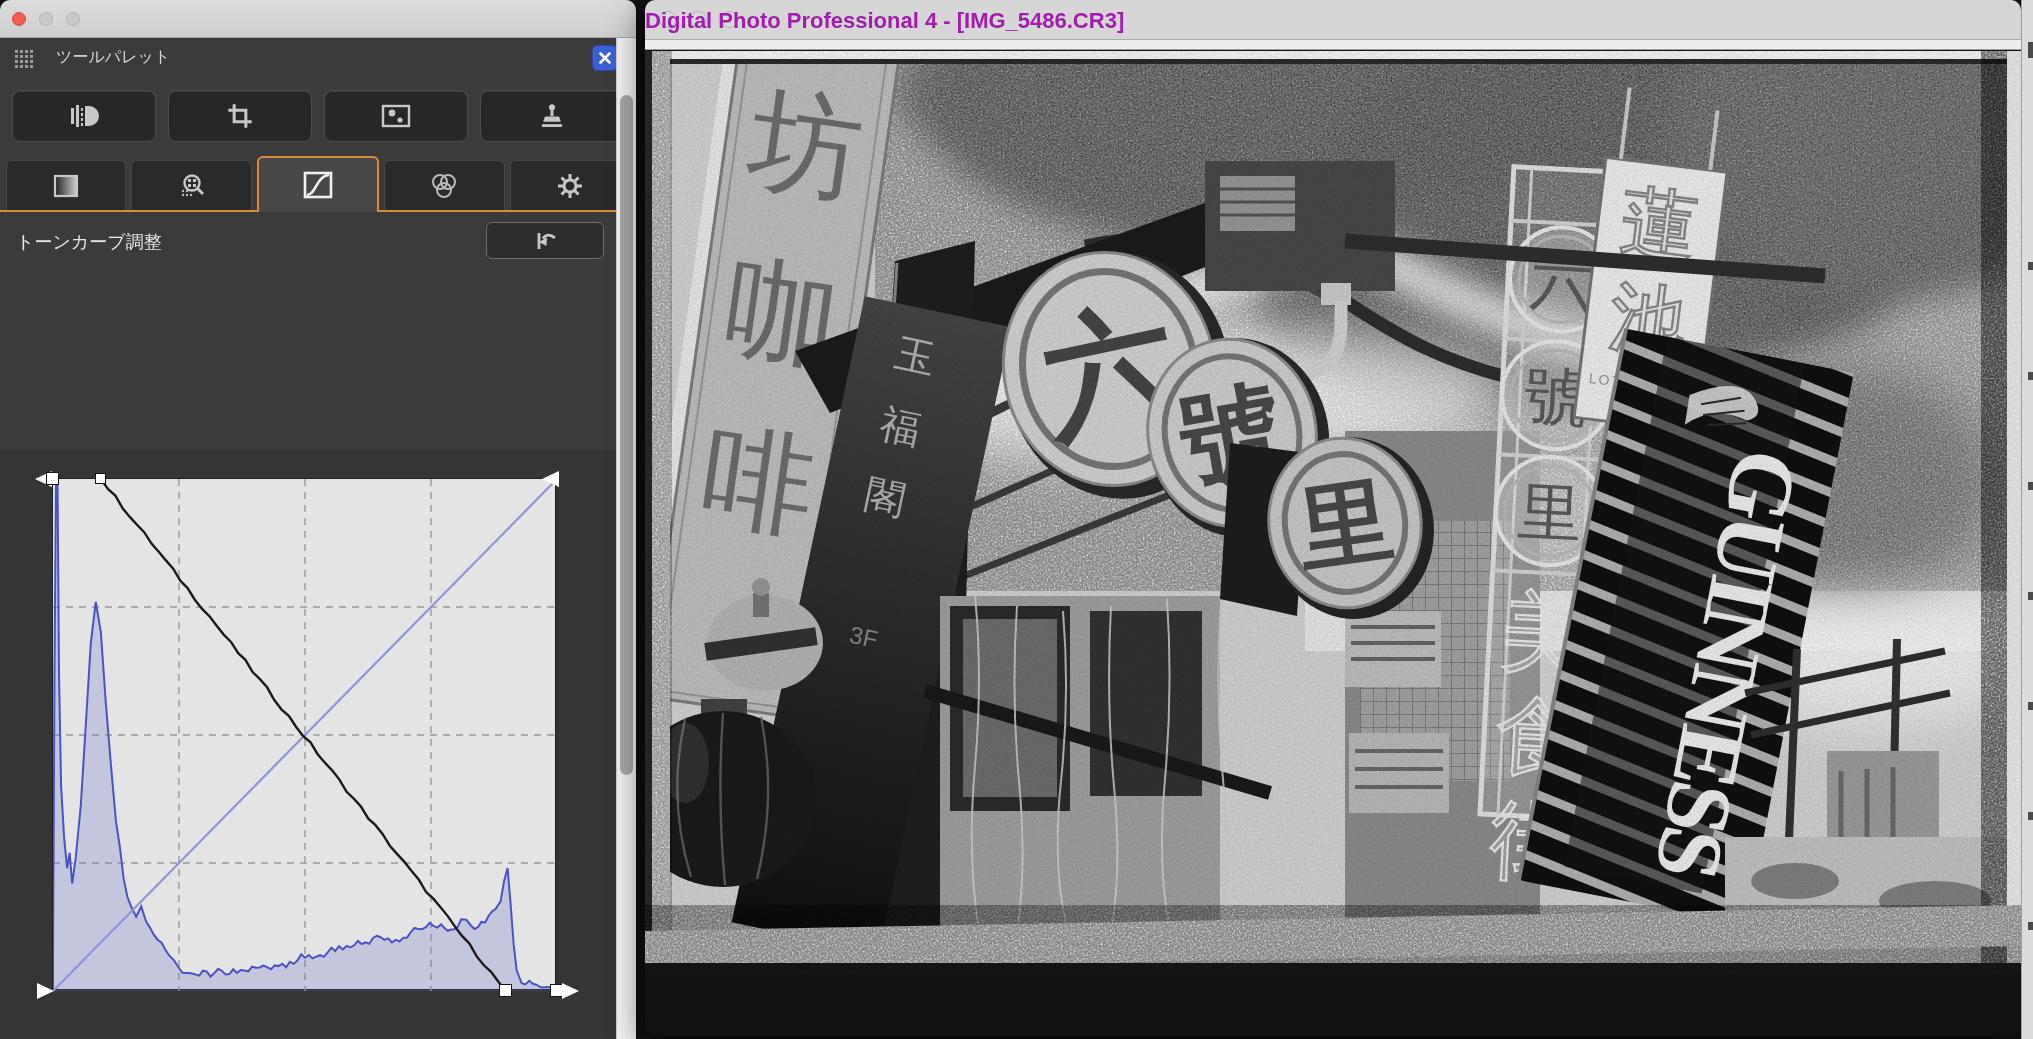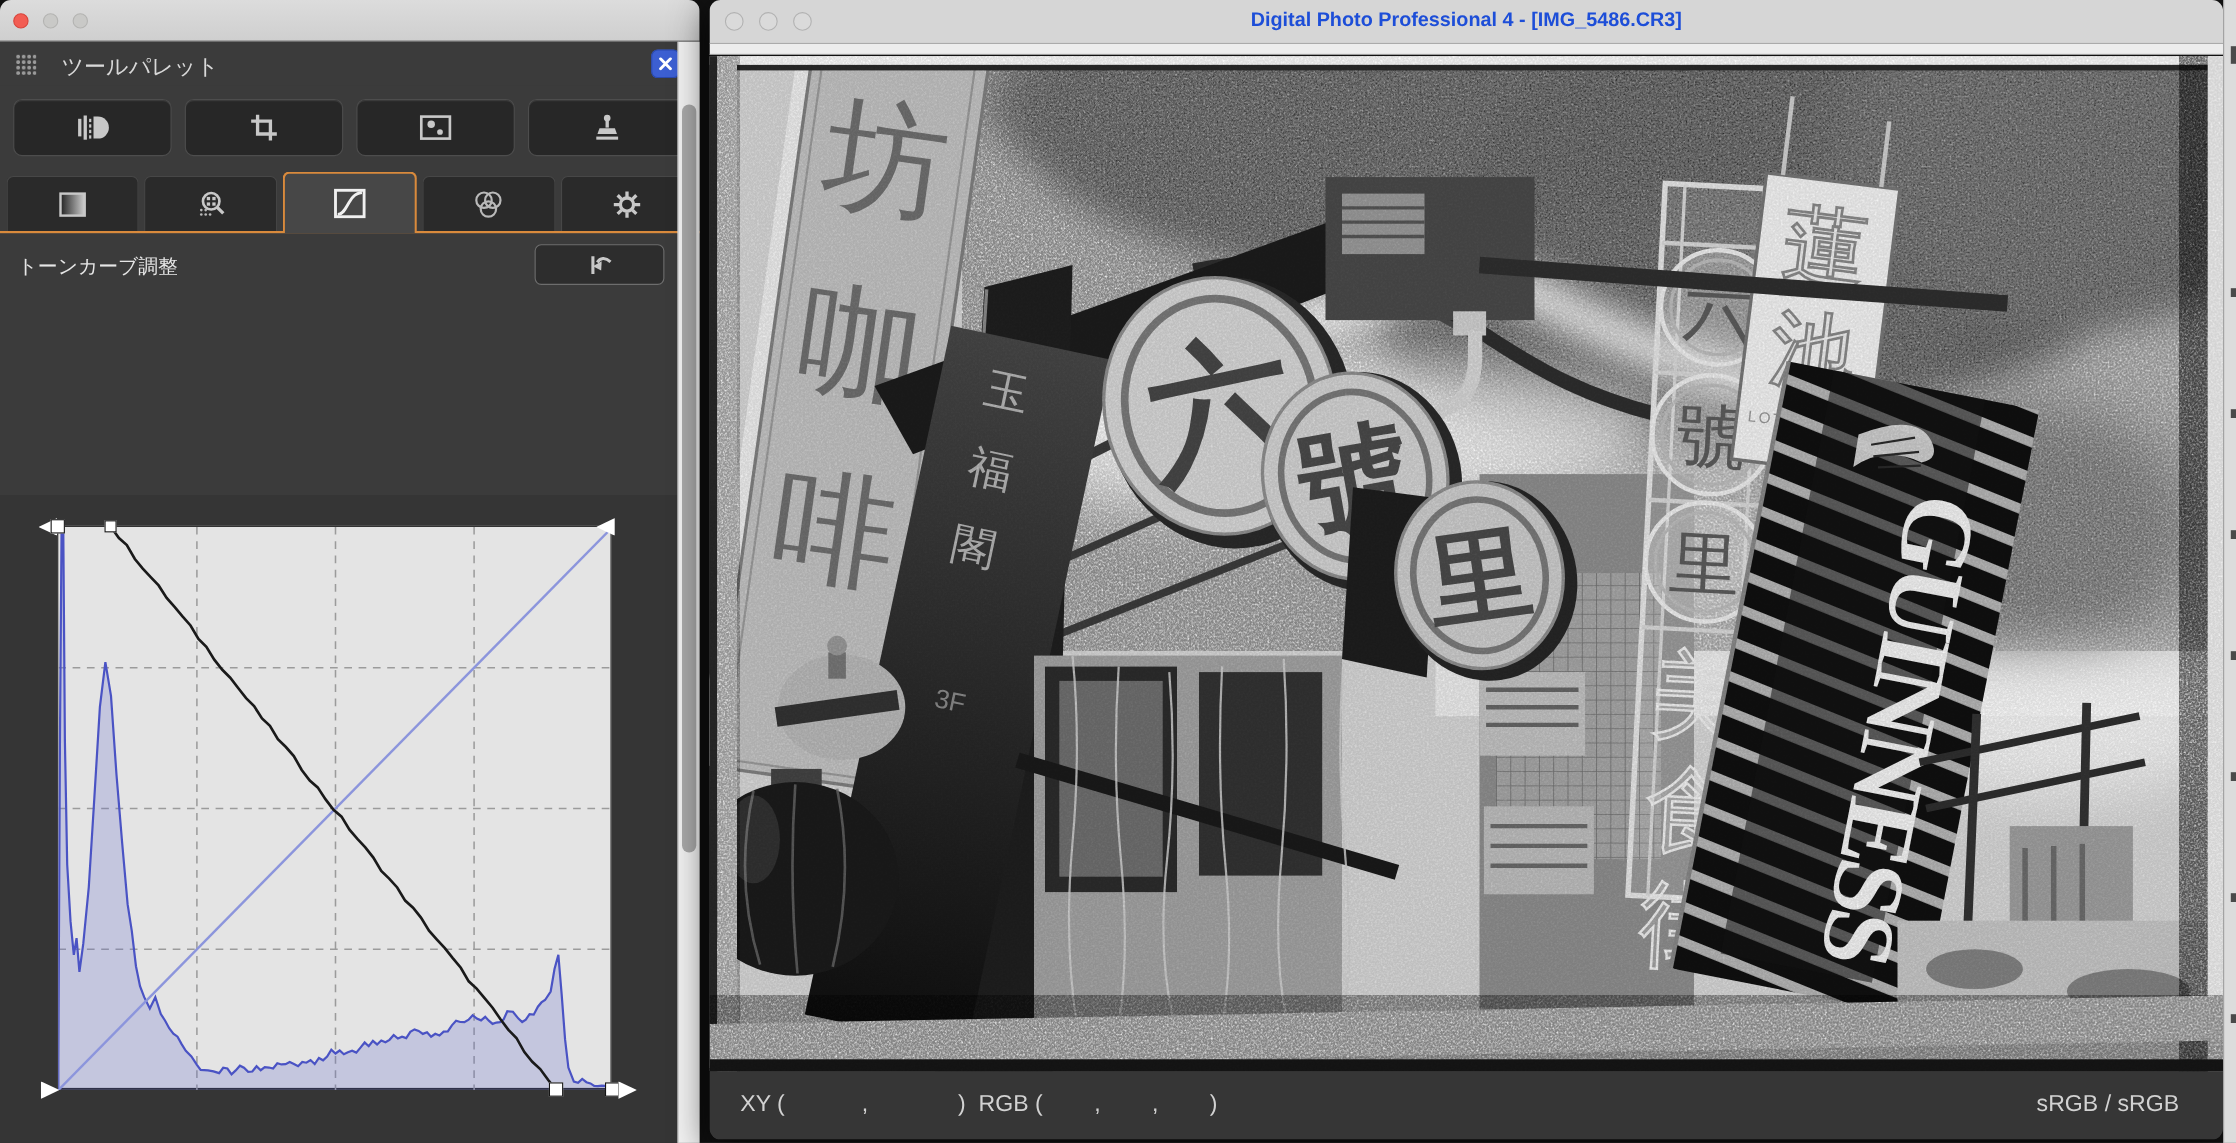--- a/index.html
+++ b/index.html
@@ -15,21 +15,21 @@
              border-radius:10px 10px 0 0; border-bottom:1px solid #a6a6a6; }
   .tl { position:absolute; top:12px; width:14px; height:14px; border-radius:50%; }
   .tl.red  { left:12px; background:#f25d53; border:1px solid #d8453c; }
   .tl.g1   { left:39px; background:#c9c9c7; border:1px solid #b4b4b2; }
   .tl.g2   { left:66px; background:#c9c9c7; border:1px solid #b4b4b2; }
 
   .pal-header { position:relative; height:40px; background:#3b3b3b; }
   .grid-icon { position:absolute; left:14px; top:11px; width:19px; height:19px;
       background-image:radial-gradient(circle,#9a9a9a 1.6px,transparent 1.9px);
       background-size:5px 5px; }
-  .pal-title { position:absolute; left:56px; top:9px; font-size:20px; color:#d8d8d8; }
+  .pal-title { position:absolute; left:56px; top:9px; font-size:16px; color:#d8d8d8; }
   .pal-close { position:absolute; right:18px; top:7px; width:26px; height:26px;
       background:#3c5fd2; border-radius:6px; display:flex; align-items:center;
       justify-content:center; box-shadow:inset 0 0 0 1px #2a49ad; }
 
   .toolbar-row { display:flex; gap:12px; padding:12px 12px 0 12px; }
   .tool-btn { flex:1; height:52px; background:#272727; border:1px solid #4d4d4d;
       border-radius:8px; display:flex; align-items:center; justify-content:center;
       box-shadow:inset 0 1px 0 #3a3a3a; }
 
   .tab-row { display:flex; align-items:flex-end; gap:5px; padding:14px 6px 0 6px;
@@ -91,22 +91,22 @@
   .scroll-thumb { position:absolute; left:3px; top:57px; width:13px; height:680px;
       background:#a9a9a9; border-radius:7px; }
 
   
   .viewer { position:absolute; left:645px; top:0; width:1376px; height:1036px;
       background:#111; border-radius:10px; box-shadow:0 8px 34px rgba(0,0,0,.7); overflow:hidden; }
   .v-titlebar { position:relative; height:40px; background:#d6d6d6; border-bottom:1px solid #ababab; }
   .vtl { position:absolute; top:11px; width:17px; height:17px; border-radius:50%;
       background:#dadada; border:1px solid #b2b2b2; }
   .vtl.c1{left:14px;} .vtl.c2{left:45px;} .vtl.c3{left:76px;}
-  .v-title { position:absolute; left:0; right:0; top:8px; text-align:center;
-      font-size:18px; font-weight:bold; color:#1d4ed8; }
+  .v-title { position:absolute; left:0; right:0; top:8px; 
+      font-size:22px; font-weight:bold; color:#a21caf; }
   .v-strip { height:10px; background:#ededed; border-bottom:1px solid #9c9c9c; }
   .photo { position:absolute; left:0; top:51px; width:1376px; height:923px; background:#191919; }
   .v-status { position:absolute; left:0; bottom:0; width:1376px; height:62px;
       background:#363636; border-radius:0 0 10px 10px; }
   .status-left { position:absolute; left:28px; top:18px; font-size:21px; color:#d2d2d2;
       white-space:pre; }
   .status-right { position:absolute; right:40px; top:18px; font-size:21px; color:#d2d2d2; }
 
   .side-strip { position:absolute; left:2021px; top:0; width:12px; height:1039px;
       background:#dcdcdc; border-left:1px solid #9f9f9f; }
@@ -530,24 +530,20 @@
       <rect x="7" y="0" width="20" height="923" filter="url(#grainD)" opacity=".3"></rect>
       <rect x="1336" y="0" width="26" height="923" filter="url(#grainD)" opacity=".55"></rect>
       <rect x="1362" y="0" width="14" height="923" fill="#ededed"></rect>
       <polygon points="0,880 1376,854 1376,895 0,920" fill="#f5f5f5"></polygon>
       <polygon points="0,880 1376,854 1376,895 0,920" filter="url(#grainD)" opacity=".4"></polygon>
       <rect x="0" y="912" width="1376" height="11" fill="#161616"></rect>
     </g>
     <rect width="1376" height="923" filter="url(#grainD)" opacity=".1"></rect>
   </svg>
 
-  <div class="v-status">
-    <div class="status-left">XY (            ,              )  RGB (        ,        ,        )</div>
-    <div class="status-right">sRGB / sRGB</div>
-  </div>
 </div>
 
 <div class="side-strip">
   <div class="dash" style="top:42px;height:16px;"></div>
   <div class="dash" style="top:262px;"></div>
   <div class="dash" style="top:372px;"></div>
   <div class="dash" style="top:482px;"></div>
   <div class="dash" style="top:592px;"></div>
   <div class="dash" style="top:702px;"></div>
   <div class="dash" style="top:812px;"></div>

